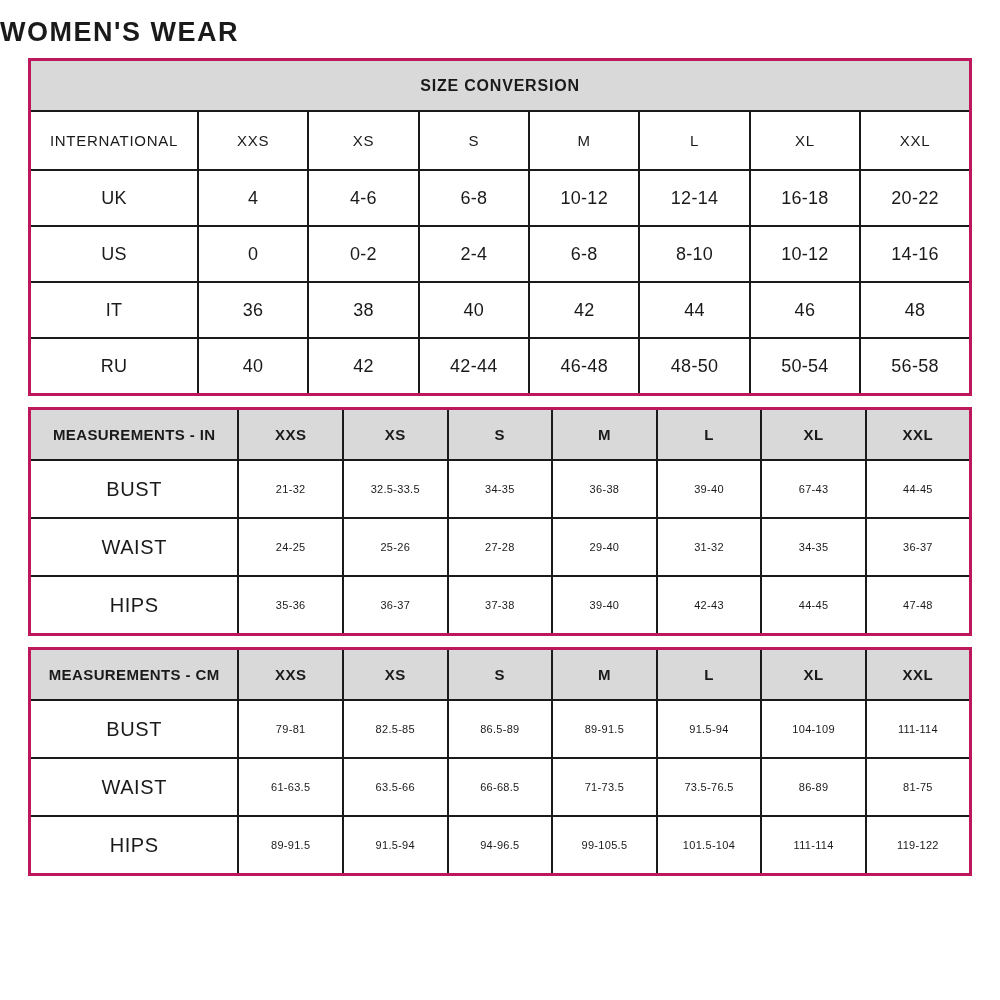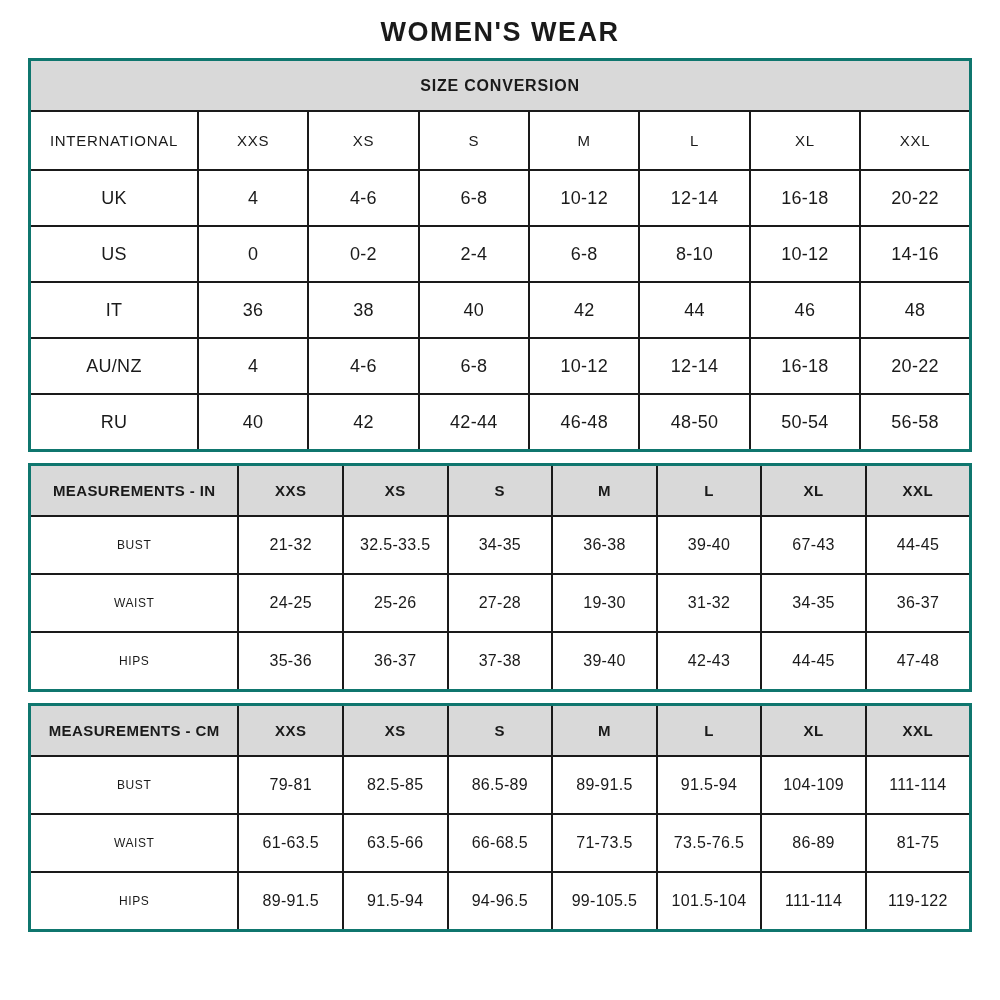--- a/index.html
+++ b/index.html
@@ -5,36 +5,35 @@
   html, body {
     margin: 0;
     padding: 0;
     background: #ffffff;
     width: 1000px;
     height: 1000px;
     font-family: "Liberation Sans", sans-serif;
     color: #1a1a1a;
   }
   .page-title {
-    text-align: center;
     font-size: 27px;
     font-weight: bold;
     letter-spacing: 1.5px;
     margin: 17px 0 10px 0;
     line-height: 31px;
   }
   .sheet {
     width: 944px;
     margin: 0 auto;
   }
   table {
     border-collapse: collapse;
     width: 100%;
     table-layout: fixed;
-    border: 3px solid #0f766e;
+    border: 3px solid #be185d;
   }
   td {
     border: 2px solid #1a1a1a;
     text-align: center;
     vertical-align: middle;
     padding: 0;
     overflow: hidden;
     white-space: nowrap;
   }
   
@@ -65,25 +64,25 @@
     font-weight: bold;
     font-size: 15px;
     letter-spacing: 0.5px;
   }
   .tm .head-row .title-cell {
     font-size: 15px;
     letter-spacing: 0.4px;
   }
   .tm .data-row td {
     height: 56px;
-    font-size: 16px;
+    font-size: 11px;
     letter-spacing: 0.3px;
   }
   .tm .data-row .row-label {
-    font-size: 12px;
+    font-size: 20px;
     letter-spacing: 0.6px;
   }
 </style>
 </head>
 <body>
 
 <h1 class="page-title">WOMEN'S WEAR</h1>
 
 <div class="sheet">
 
@@ -134,30 +133,20 @@
         </tr>
         <tr class="data-row">
           <td class="row-label">IT</td>
           <td class="value-cell">36</td>
           <td class="value-cell">38</td>
           <td class="value-cell">40</td>
           <td class="value-cell">42</td>
           <td class="value-cell">44</td>
           <td class="value-cell">46</td>
           <td class="value-cell">48</td>
-        </tr>
-        <tr class="data-row">
-          <td class="row-label">AU/NZ</td>
-          <td class="value-cell">4</td>
-          <td class="value-cell">4-6</td>
-          <td class="value-cell">6-8</td>
-          <td class="value-cell">10-12</td>
-          <td class="value-cell">12-14</td>
-          <td class="value-cell">16-18</td>
-          <td class="value-cell">20-22</td>
         </tr>
         <tr class="data-row">
           <td class="row-label">RU</td>
           <td class="value-cell">40</td>
           <td class="value-cell">42</td>
           <td class="value-cell">42-44</td>
           <td class="value-cell">46-48</td>
           <td class="value-cell">48-50</td>
           <td class="value-cell">50-54</td>
           <td class="value-cell">56-58</td>
@@ -195,21 +184,21 @@
           <td class="value-cell">36-38</td>
           <td class="value-cell">39-40</td>
           <td class="value-cell">67-43</td>
           <td class="value-cell">44-45</td>
         </tr>
         <tr class="data-row">
           <td class="row-label">WAIST</td>
           <td class="value-cell">24-25</td>
           <td class="value-cell">25-26</td>
           <td class="value-cell">27-28</td>
-          <td class="value-cell">19-30</td>
+          <td class="value-cell">29-40</td>
           <td class="value-cell">31-32</td>
           <td class="value-cell">34-35</td>
           <td class="value-cell">36-37</td>
         </tr>
         <tr class="data-row">
           <td class="row-label">HIPS</td>
           <td class="value-cell">35-36</td>
           <td class="value-cell">36-37</td>
           <td class="value-cell">37-38</td>
           <td class="value-cell">39-40</td>

